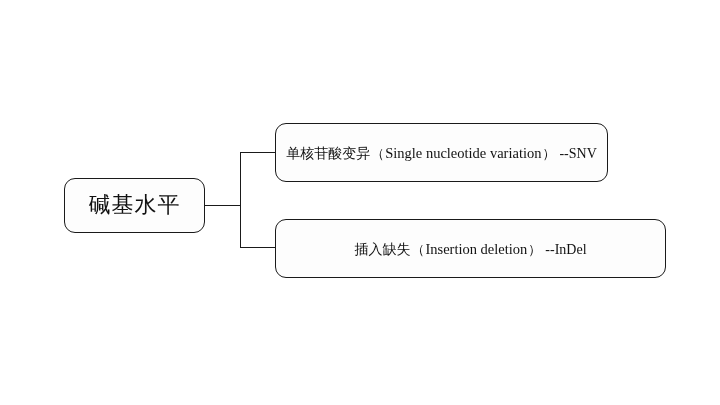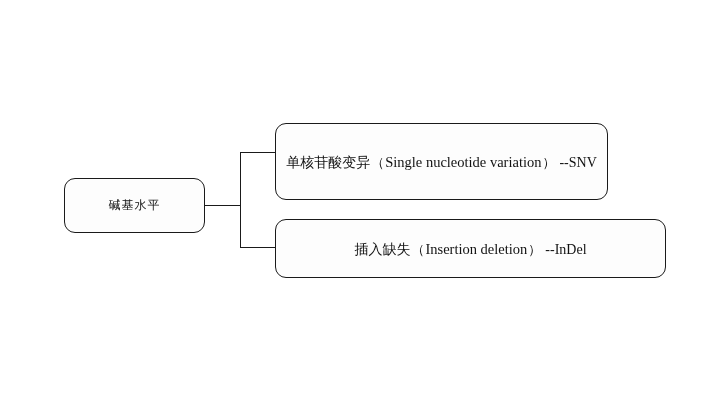--- a/index.html
+++ b/index.html
@@ -49,39 +49,39 @@
     left: 64px;
     top: 178px;
     width: 141px;
     height: 55px;
   }
 
   .node-snv {
     left: 275px;
     top: 123px;
     width: 333px;
-    height: 77px;
+    height: 59px;
   }
 
   .node-indel {
     left: 275px;
     top: 219px;
     width: 391px;
     height: 59px;
   }
 
   .node-label {
     color: #111111;
     white-space: nowrap;
     line-height: 1.2;
   }
 
   .label-root {
     font-family: "DejaVu Sans", "Liberation Sans", sans-serif;
-    font-size: 12px;
+    font-size: 22px;
     letter-spacing: 1px;
   }
 
   .label-cjk {
     font-family: "DejaVu Sans", "Liberation Sans", sans-serif;
     font-size: 14px;
   }
 
   .label-latin {
     font-family: "Liberation Serif", "DejaVu Serif", serif;

